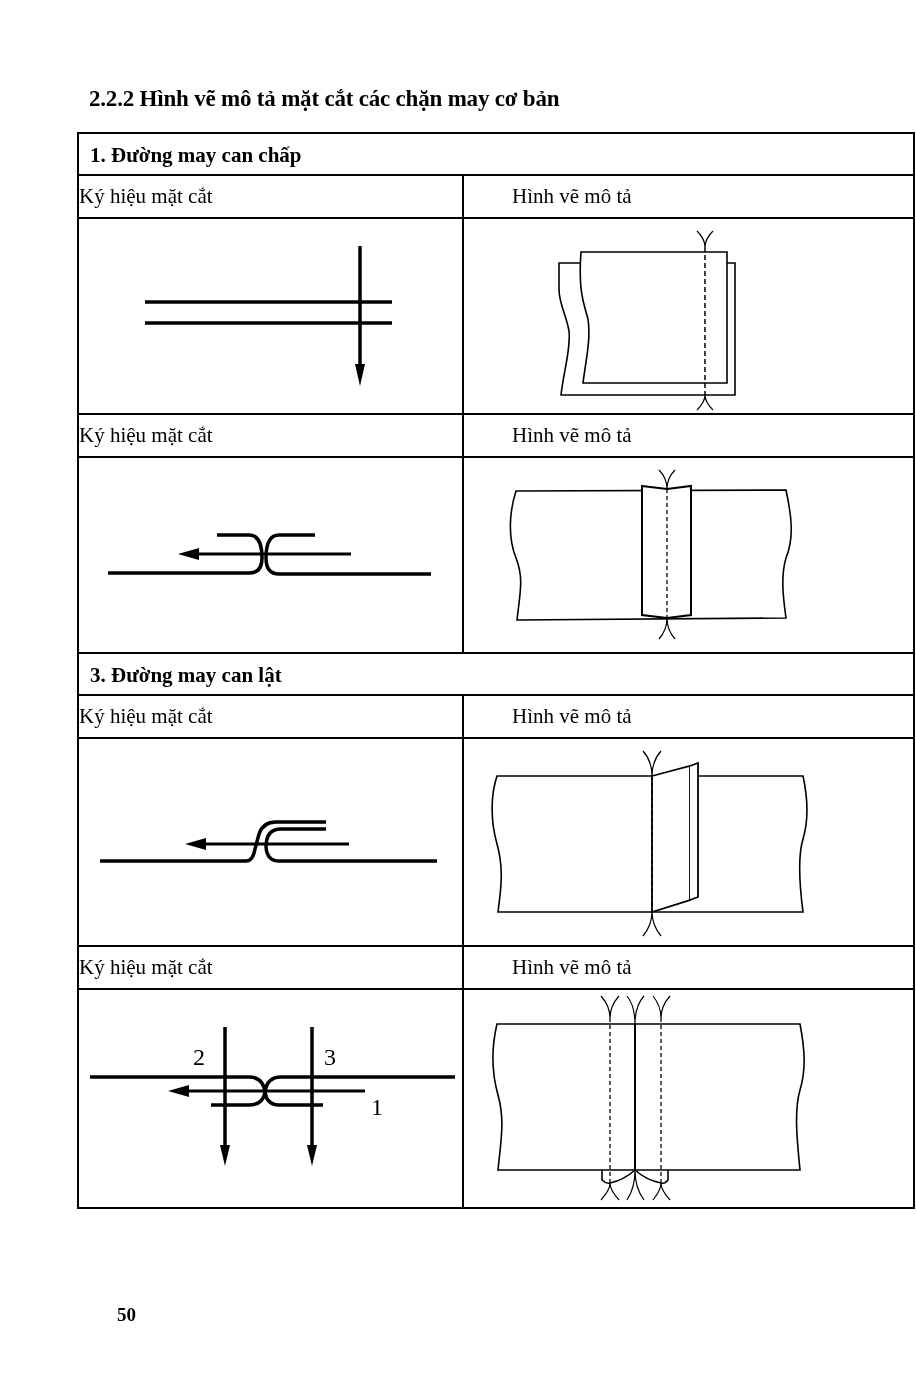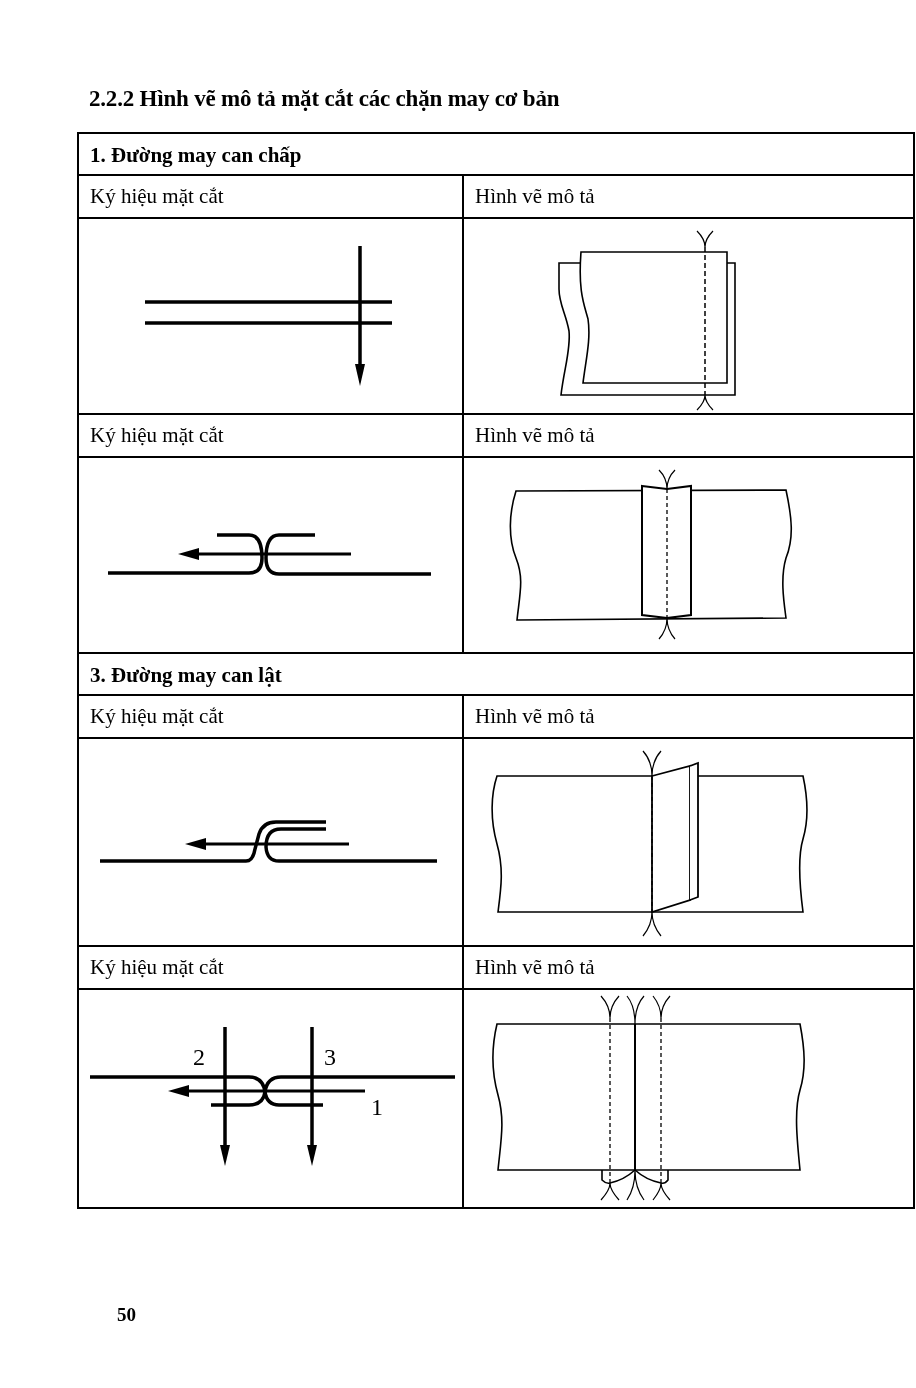--- a/index.html
+++ b/index.html
@@ -3,23 +3,23 @@
 <meta charset="utf-8">
 <style>
   html, body { margin: 0; padding: 0; background: #ffffff; }
   body { width: 916px; height: 1388px; position: relative; overflow: hidden;
          font-family: "Liberation Serif", "DejaVu Serif", serif; color: #000; }
   .section-title { position: absolute; left: 89px; top: 86px; font-size: 23px; font-weight: bold; letter-spacing: -0.2px; }
   .table { position: absolute; left: 77px; top: 132px; width: 838px; }
   .row-title { height: 42px; border: 2px solid #000; border-bottom: none; box-sizing: border-box;
                font-weight: bold; font-size: 21px; padding-left: 11px; line-height: 42px; }
   .row-sub { display: flex; height: 43px; border: 2px solid #000; border-bottom: none; box-sizing: border-box; }
-  .row-sub .cell { font-size: 21px; line-height: 41px; padding-left: 11px; box-sizing: border-box; }
+  .row-sub .cell { font-size: 21px; line-height: 41px; box-sizing: border-box; }
   .row-sub .cell.left { width: 385px; border-right: 2px solid #000; }
-  .row-sub .cell.right { flex: 1; }
+  .row-sub .cell.right { flex: 1; margin-left: 48px; }
   .row-fig { display: flex; border: 2px solid #000; border-bottom: none; box-sizing: border-box; }
   .row-fig .cell.left { width: 385px; border-right: 2px solid #000; box-sizing: border-box; position: relative; }
   .row-fig .cell.right { flex: 1; position: relative; }
   .table .last { border-bottom: 2px solid #000; }
   svg { display: block; }
   .page-number { position: absolute; left: 89px; top: 1304px; font-size: 19px; font-weight: bold; margin-left: 28px; }
 </style>
 </head>
 <body>
 

